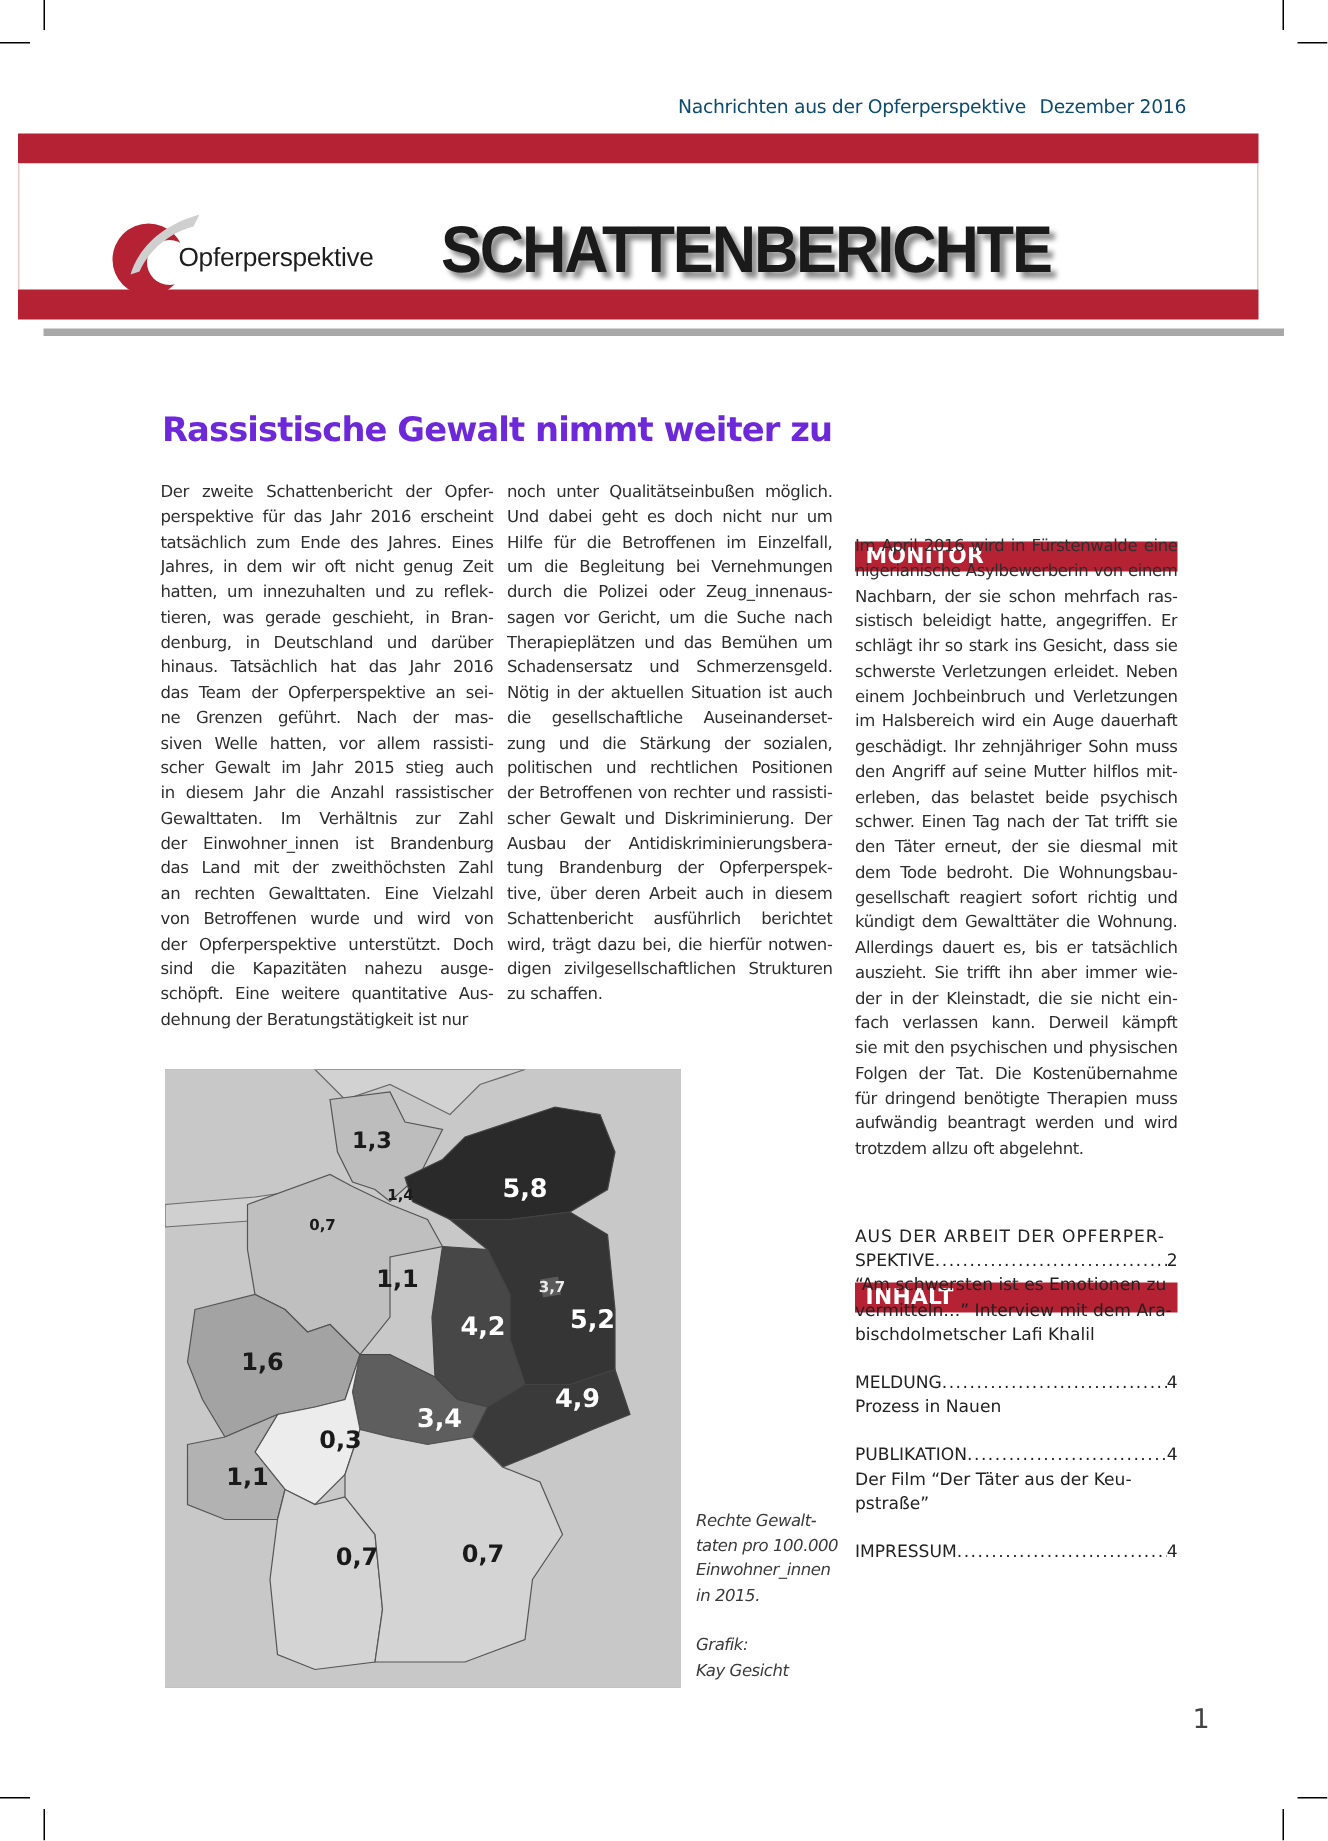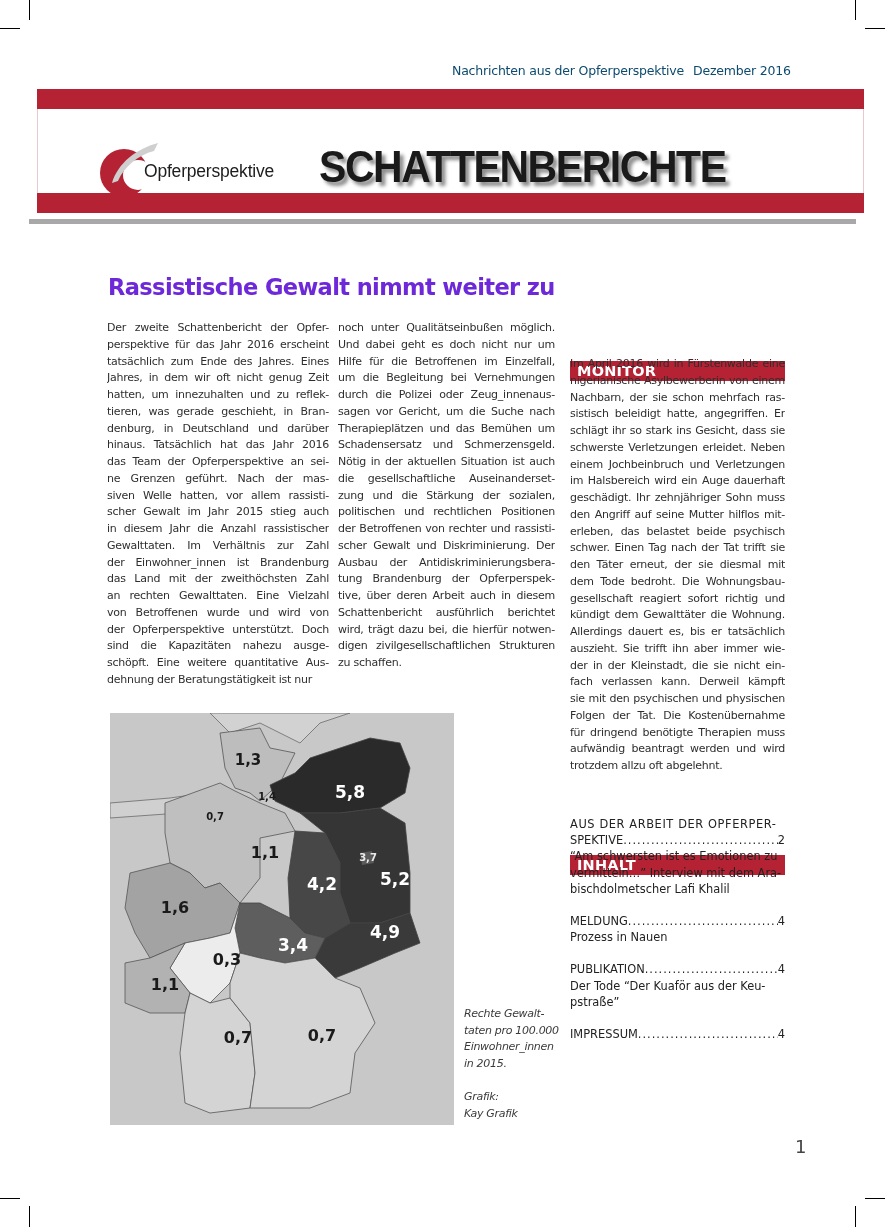--- a/index.html
+++ b/index.html
@@ -4,21 +4,21 @@
 <style>
   * { box-sizing: border-box; margin: 0; padding: 0; }
   html, body { width: 885px; height: 1227px; background: #ffffff; overflow: hidden; }
   body { position: relative; font-family: "DejaVu Sans", sans-serif; color: #2b2b2b; }
 
   
   .crop { position: absolute; background: #000; }
 
   .topline { position: absolute; top: 63px; font-size: 12.5px; color: #0c4a6e; font-family: "DejaVu Sans", sans-serif; letter-spacing: -0.2px; }
 
-  .masthead { position: absolute; left: 37px; top: 89px; width: 827px; height: 156px; }
+  .masthead { position: absolute; left: 12px; top: 89px; width: 827px; height: 156px; }
   .bar { position: absolute; left: 0; width: 100%; background: #b52233; }
   .bar.top { top: 0; height: 20px; }
   .bar.bottom { top: 104px; height: 20px; }
   .mh-white { position: absolute; left: 0; top: 20px; width: 100%; height: 84px; background: #fff; border-left: 1px solid #e8c9cc; border-right: 1px solid #e8c9cc; }
   .grayline { position: absolute; left: 29px; top: 219px; width: 827px; height: 5px; background: #a8a8a8; }
 
   .logo { position: absolute; left: 60px; top: 30px; width: 200px; height: 60px; }
   .logo-text { position: absolute; left: 46px; top: 22px; font-family: "Liberation Sans", sans-serif; font-size: 17.5px; color: #1d1d1d; font-weight: normal; letter-spacing: -0.2px; }
   .wordmark { position: absolute; left: 281px; top: 36px; font-family: "Liberation Sans", sans-serif; font-weight: bold; font-size: 44px; color: #1a1a1a; letter-spacing: -1.5px; transform: scaleX(0.93); transform-origin: left center; text-shadow: 4px 4px 4px rgba(0,0,0,0.45); line-height: 1; }
 
@@ -179,21 +179,21 @@
         <span class="p"> 4</span>
       </div>
       <span class="sub">Prozess in Nauen</span>
     </div>
     <div class="entry">
       <div class="head">
         <span class="t">PUBLIKATION</span>
         <span class="dots"></span>
         <span class="p"> 4</span>
       </div>
-      <span class="sub">Der Tode “Der Kuaför aus der Keu-pstraße”</span>
+      <span class="sub">Der Film “Der Täter aus der Keu-pstraße”</span>
     </div>
     <div class="entry">
       <div class="head">
         <span class="t">IMPRESSUM</span>
         <span class="dots"></span>
         <span class="p"> 4</span>
       </div>
     </div>
   </div>
 
@@ -238,16 +238,16 @@
   </svg>
 </div>
 
 <div class="caption" id="caption">
     <div>Rechte Gewalt-</div>
     <div>taten pro 100.000</div>
     <div>Einwohner_innen</div>
     <div>in 2015.</div>
     <div style="height: 16.6px;"></div>
     <div>Grafik:</div>
-    <div>Kay Grafik</div>
+    <div>Kay Gesicht</div>
   </div>
 
 <div class="pagenum">1</div>
 
 </body></html>

